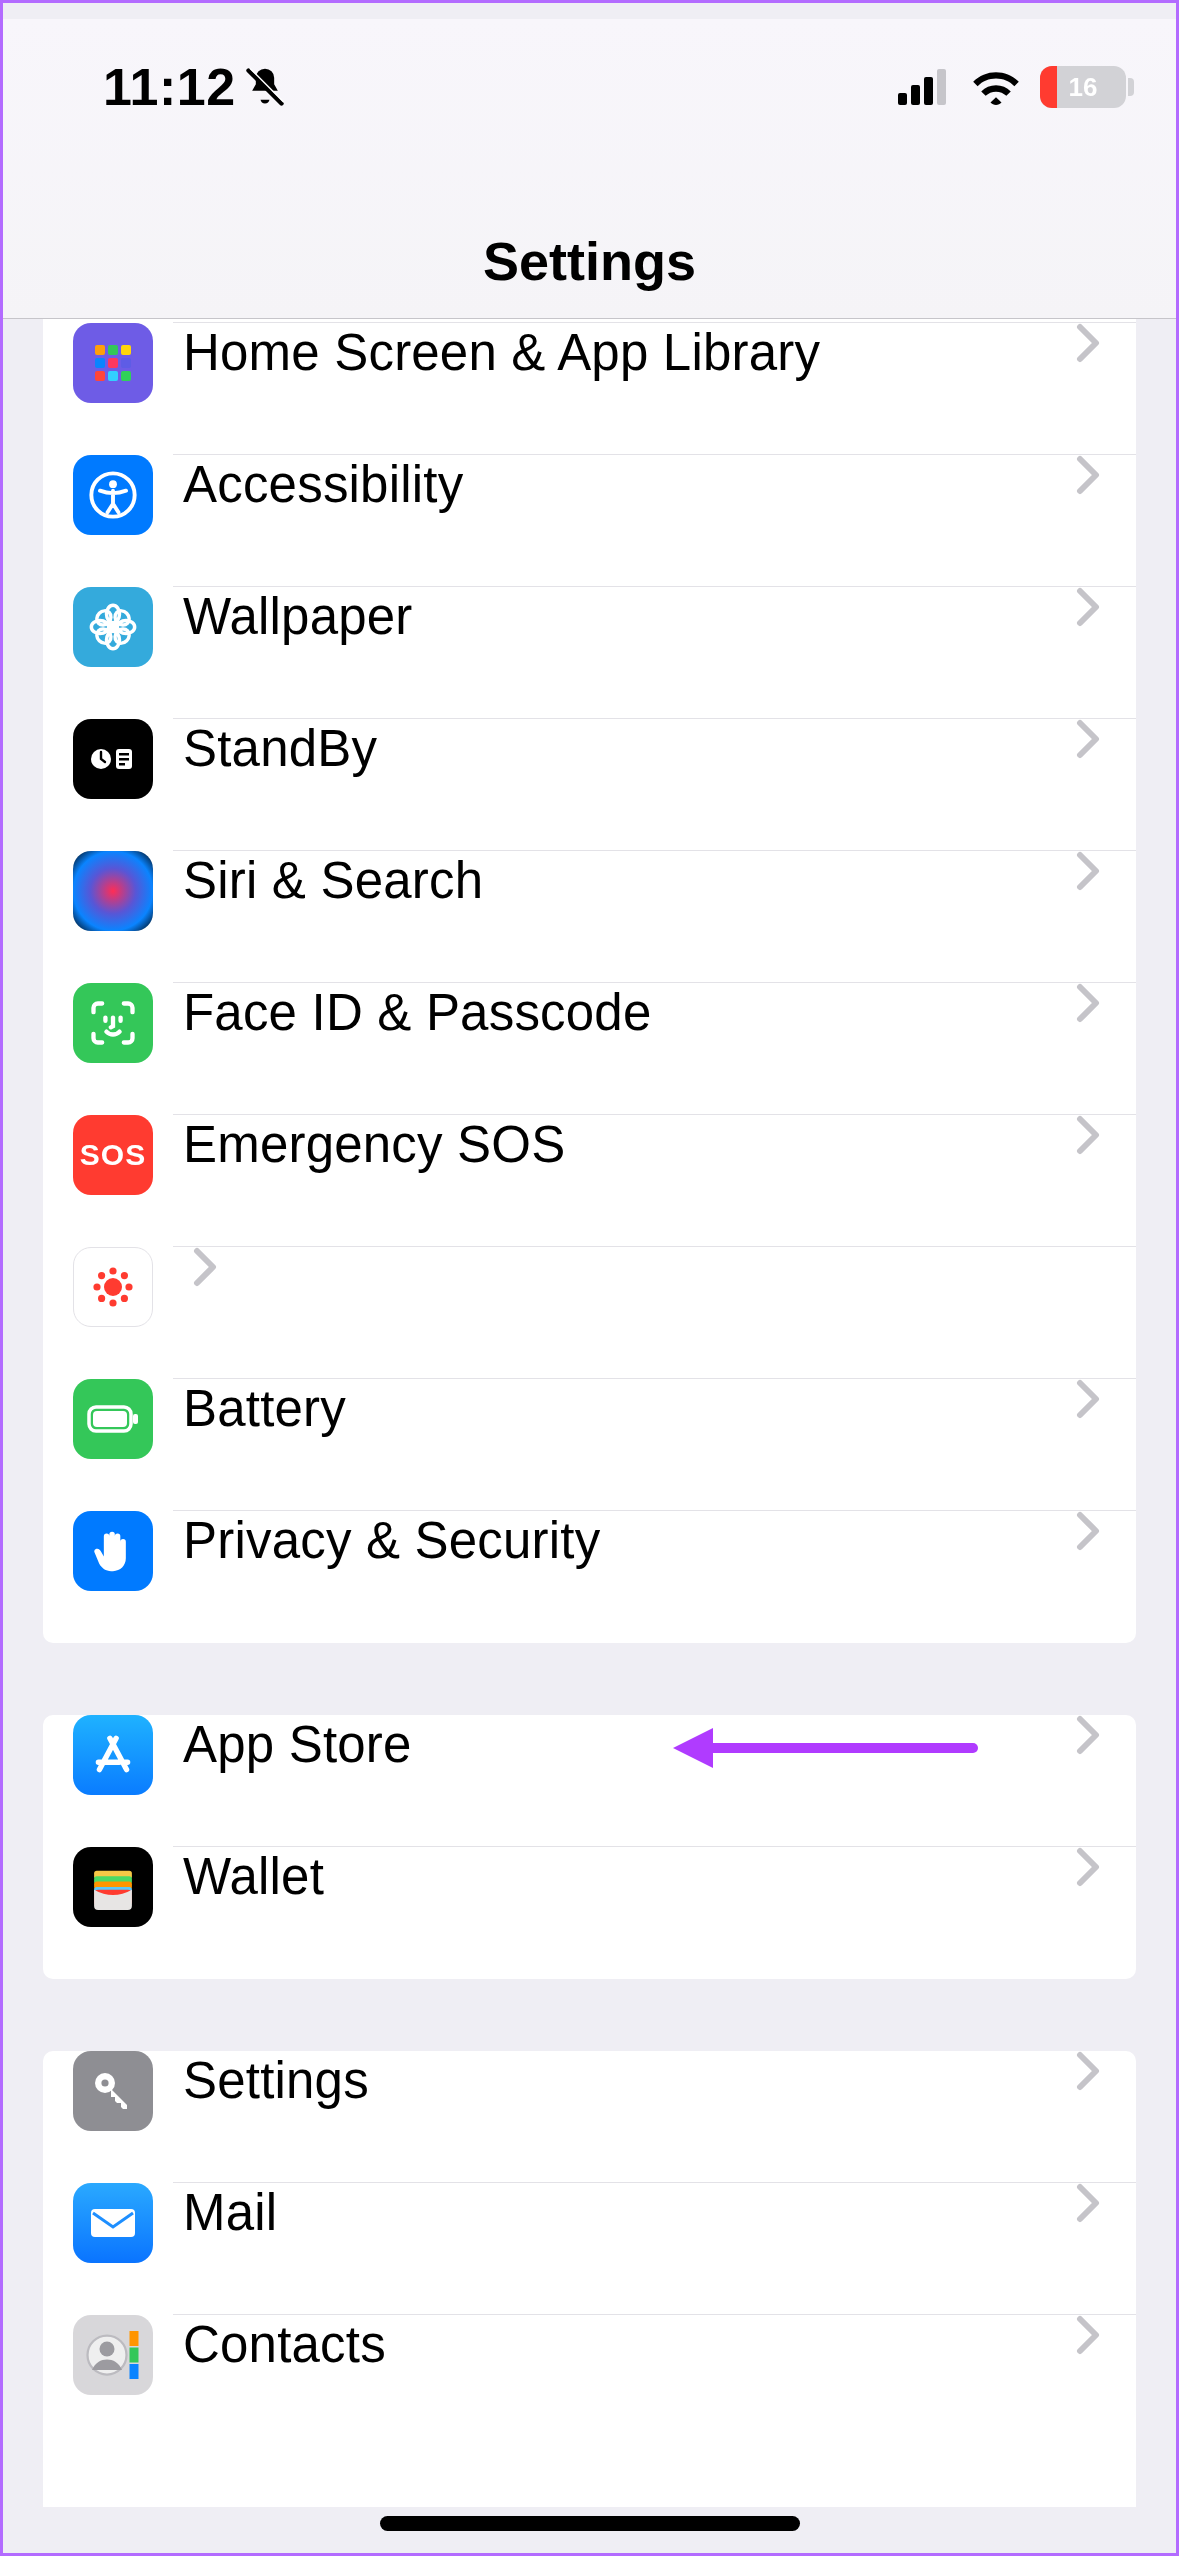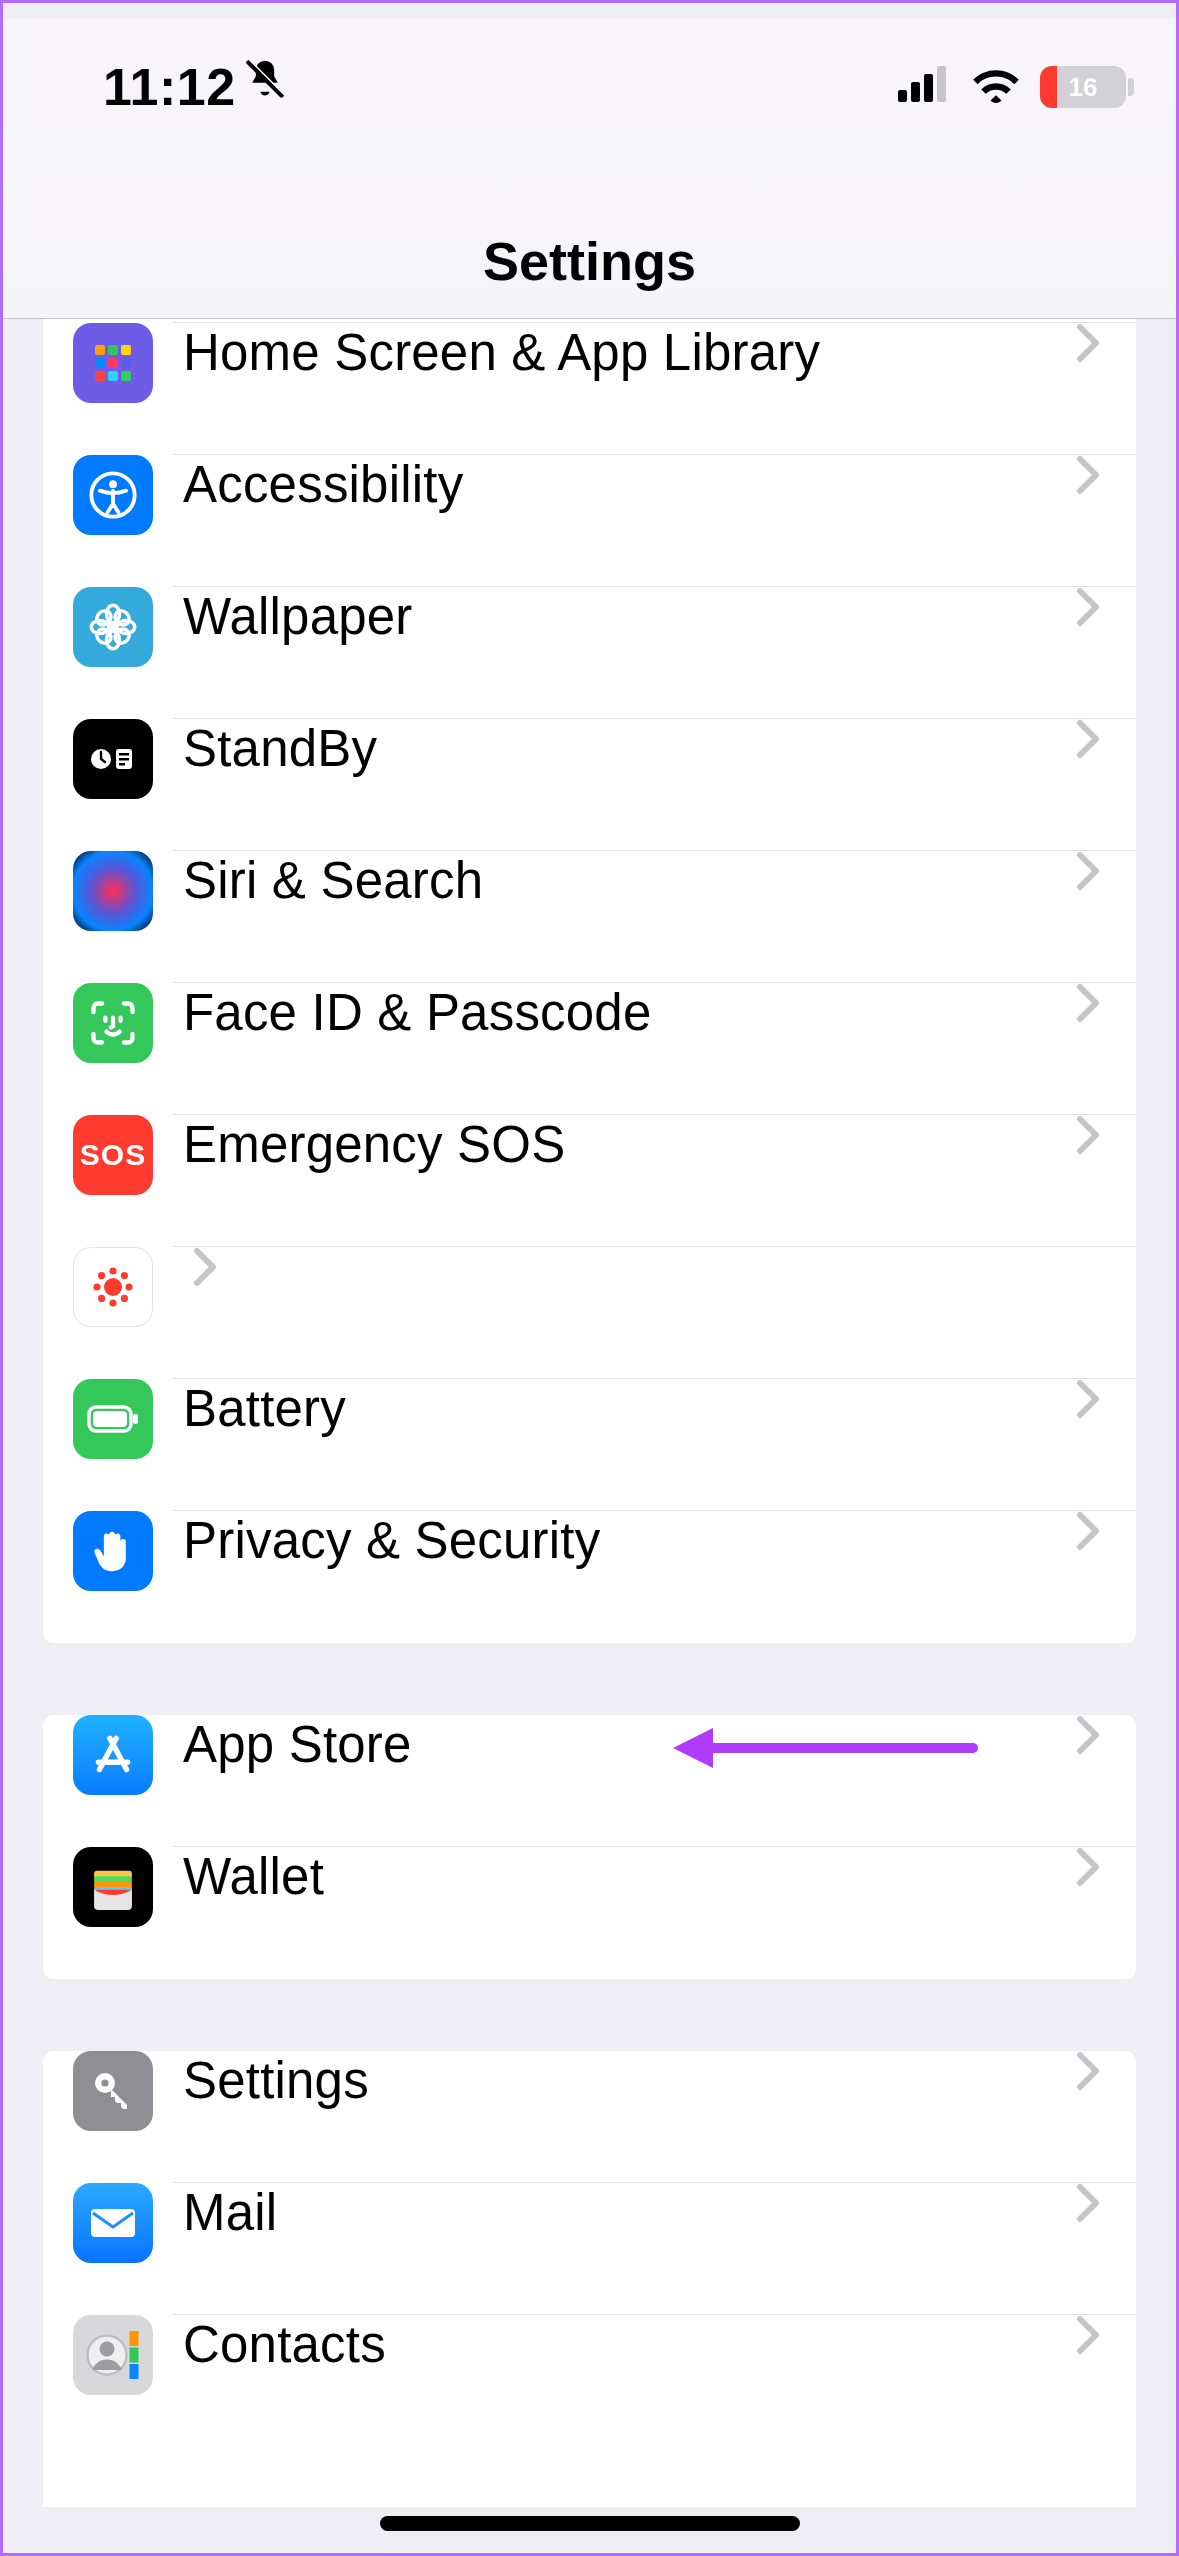--- a/index.html
+++ b/index.html
@@ -23,23 +23,23 @@
   .status-bar {
     position: absolute;
     top: 0; left: 0; right: 0;
     height: 120px;
     padding: 48px 50px 0 100px;
     display: flex;
     align-items: center;
     justify-content: space-between;
     z-index: 50;
   }
-  .sb-left { display: flex; align-items: flex-start; gap: 7px; }
+  .sb-left { display: flex; align-items: center; gap: 7px; }
   .sb-time { font-size: 52px; font-weight: 700; letter-spacing: 0.5px; color:#000; }
-  .sb-right { display: flex; align-items: flex-start; gap: 18px; }
+  .sb-right { display: flex; align-items: center; gap: 18px; }
   .bell-slash svg,
   .signal svg,
   .wifi svg,
   .battery-ind { display:block; }
   .battery-ind {
     position: relative;
     width: 86px; height: 42px;
     border-radius: 12px;
     background: #d2d2d6;
     display:flex; align-items:center; justify-content:center;

